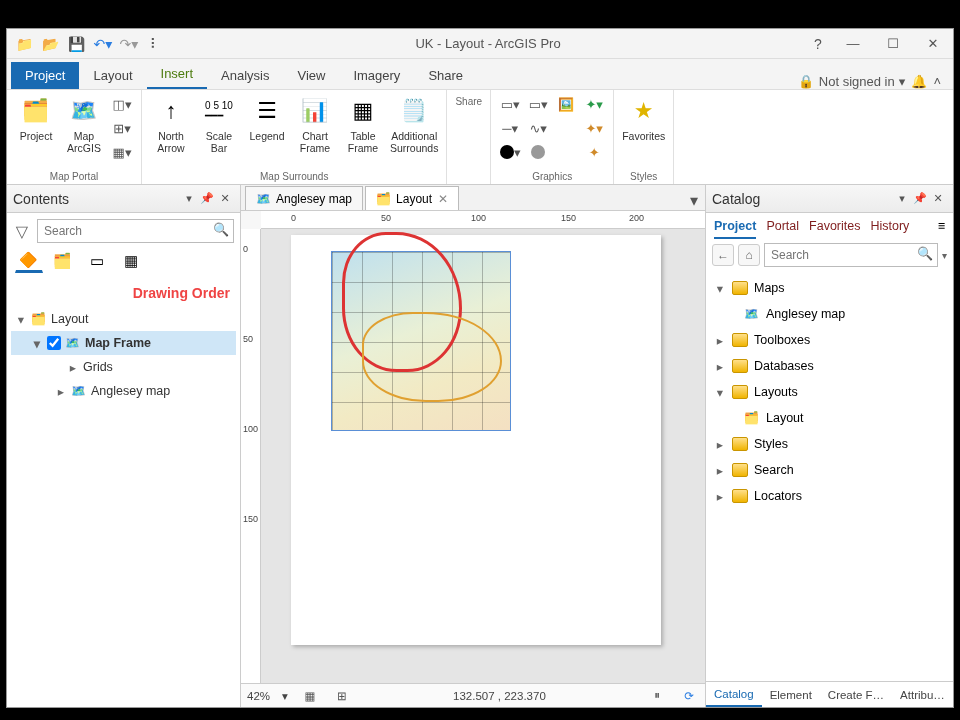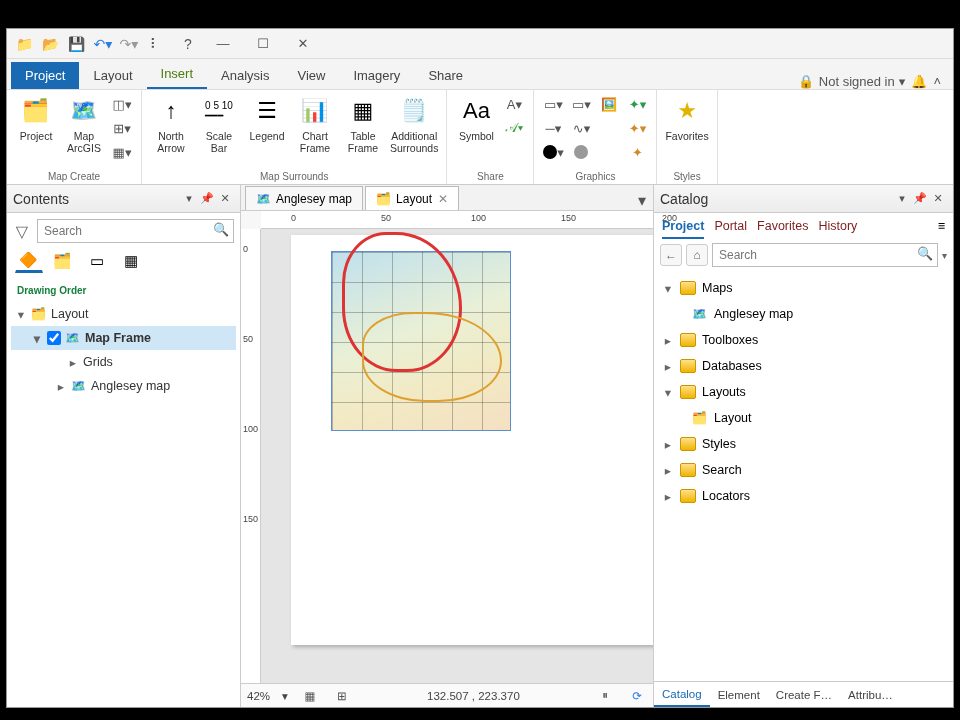--- a/index.html
+++ b/index.html
@@ -32,38 +32,38 @@
 .rbtn .ricon { width: 34px; height: 34px; display: flex; align-items: center; justify-content: center; font-size: 22px; }
 .rbtn .rlabel { font-size: 10.5px; text-align: center; line-height: 1.15; color: #333; margin-top: 2px; }
 .rstack { display: flex; flex-direction: column; gap: 4px; justify-content: center; }
 .rsmall { width: 22px; height: 20px; display: flex; align-items: center; justify-content: center; font-size: 13px; color: #555; cursor: pointer; }
 .circ { width: 14px; height: 14px; border-radius: 50%; display: inline-block; }
 
 
 .main { flex: 1; display: flex; min-height: 0; }
 .pane { display: flex; flex-direction: column; background: #fff; }
 .pane-left { width: 234px; border-right: 1px solid #ccc; }
-.pane-right { width: 300px; border-left: 1px solid #ccc; }
+.pane-right { width: 248px; border-left: 1px solid #ccc; }
 .pane-center { flex: 1; display: flex; flex-direction: column; }
 
 .pane-header { height: 28px; background: linear-gradient(#f7f7f7,#ececec); border-bottom: 1px solid #ccc; display: flex; align-items: center; padding: 0 6px; }
 .pane-title { font-size: 14px; color: #333; flex: 1; }
 .pane-hbtn { width: 18px; height: 18px; font-size: 11px; color: #555; display: flex; align-items: center; justify-content: center; cursor: pointer; }
 
 .searchrow { padding: 6px; display: flex; align-items: center; gap: 6px; }
 .filter-icn { width: 18px; height: 18px; color: #666; display: flex; align-items: center; justify-content: center; }
 .searchbox { flex: 1; position: relative; }
 .searchbox input { width: 100%; height: 24px; border: 1px solid #bbb; padding: 0 26px 0 6px; font-size: 12px; }
 .search-icn { position: absolute; right: 4px; top: 3px; color: #666; font-size: 13px; }
 
 .viewbtns { display: flex; gap: 6px; padding: 0 8px 4px 8px; }
 .viewbtn { width: 28px; height: 24px; border: 1px solid transparent; display: flex; align-items: center; justify-content: center; cursor: pointer; font-size: 15px; }
 .viewbtn.sel { border-bottom: 3px solid #196ab2; }
 
-.section-hdr { font-size: 10px; font-weight: 600; color: #15803d; padding: 8px 10px 6px 10px; }
+.section-hdr { font-size: 14px; font-weight: 600; color: #ef4444; padding: 8px 10px 6px 10px; text-align: right; }
 
 .tree { font-size: 12.5px; color: #333; padding: 0 4px; }
 .tree-row { display: flex; align-items: center; height: 24px; gap: 4px; padding-left: 4px; cursor: pointer; }
 .tree-row.sel { background: #cfe6f7; }
 .tree-row.bold { font-weight: 600; }
 .twisty { width: 12px; color: #666; text-align: center; }
 .chk { width: 14px; height: 14px; }
 .node-icn { width: 16px; height: 16px; display: flex; align-items: center; justify-content: center; font-size: 12px; }
 .folder-icn { width: 16px; height: 14px; background: linear-gradient(#ffe08a,#f0b400); border: 1px solid #c99500; border-radius: 2px; }
 
@@ -113,20 +113,21 @@
 
   <div class="titlebar">
     <div class="qat">
       <span class="qat-btn">📁</span>
       <span class="qat-btn">📂</span>
       <span class="qat-btn">💾</span>
       <span class="qat-btn" style="color:#2a7de1">↶▾</span>
       <span class="qat-btn" style="color:#999">↷▾</span>
       <span class="qat-btn">⠇</span>
     </div>
+    <div class="title-text">UK - Layout - ArcGIS Pro</div>
     <div class="title-help">?</div>
     <div class="win-btns">
       <div class="win-btn">—</div>
       <div class="win-btn">☐</div>
       <div class="win-btn">✕</div>
     </div>
   </div>
 
   <div class="tabstrip">
     <div class="ribbon-tab project">Project</div>
@@ -158,21 +159,21 @@
           <div class="ricon">🗺️</div>
           <div class="rlabel" style="white-space:pre">Map
 ArcGIS</div>
         </div>
         <div class="rstack">
           <div class="rsmall">◫▾</div>
           <div class="rsmall">⊞▾</div>
           <div class="rsmall">▦▾</div>
         </div>
       </div>
-      <div class="rgroup-label">Map Create</div>
+      <div class="rgroup-label">Map Portal</div>
     </div>
 
     <div class="rgroup">
       <div class="rgroup-row">
         <div class="rbtn">
           <div class="ricon">↑</div>
           <div class="rlabel" style="white-space:pre">North
 Arrow</div>
         </div>
         <div class="rbtn">
@@ -197,30 +198,20 @@
         <div class="rbtn">
           <div class="ricon">🗒️</div>
           <div class="rlabel" style="white-space:pre">Additional
 Surrounds</div>
         </div>
       </div>
       <div class="rgroup-label">Map Surrounds</div>
     </div>
 
     <div class="rgroup">
-      <div class="rgroup-row">
-        <div class="rbtn">
-          <div class="ricon">Aa</div>
-          <div class="rlabel">Symbol</div>
-        </div>
-        <div class="rstack">
-          <div class="rsmall">A▾</div>
-          <div class="rsmall" style="color:#3a9b3a">𝒜▾</div>
-        </div>
-      </div>
       <div class="rgroup-label">Share</div>
     </div>
 
     <div class="rgroup">
       <div class="rgroup-row">
         <div class="rstack">
           <div class="rsmall">▭▾</div>
           <div class="rsmall">─▾</div>
           <div class="rsmall"><span class="circ" style="background:#000"></span>▾</div>
         </div>
@@ -313,21 +304,21 @@
           <span class="close">✕</span>
         </div>
         <div class="doctabs-drop">▾</div>
       </div>
       <div class="canvas-wrap">
         <div class="ruler-top">
           <span style="left:30px">0</span>
           <span style="left:120px">50</span>
           <span style="left:210px">100</span>
           <span style="left:300px">150</span>
-          <span style="left:401px">200</span>
+          <span style="left:368px">200</span>
         </div>
         <div class="ruler-left">
           <span style="top:20px">0</span>
           <span style="top:110px">50</span>
           <span style="top:200px">100</span>
           <span style="top:290px">150</span>
         </div>
         <div class="canvas">
           <div class="page">
             <div class="mapframe">

